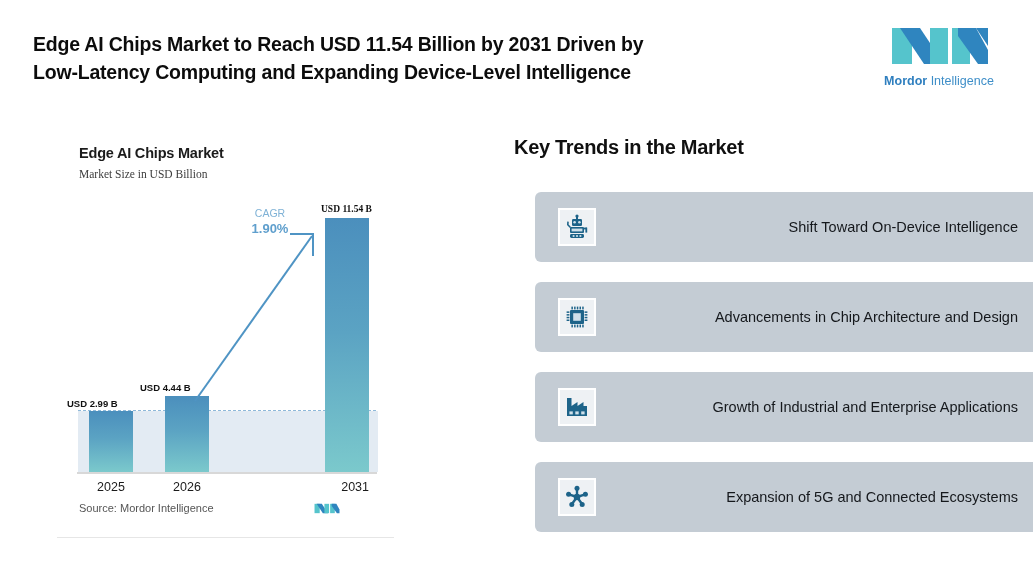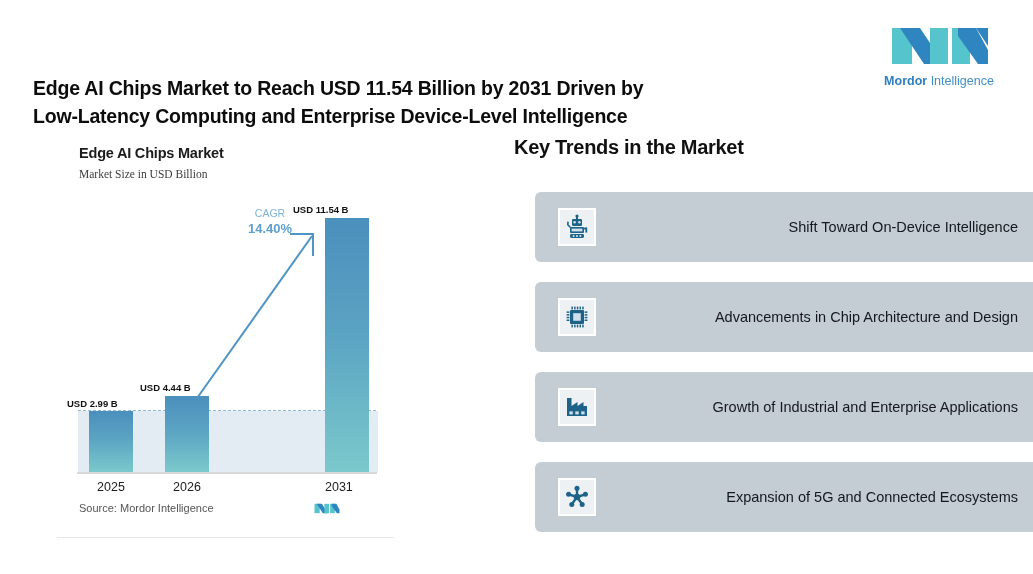--- a/index.html
+++ b/index.html
@@ -10,21 +10,21 @@
     font-family: "Liberation Sans", sans-serif;
     overflow: hidden;
   }
   .page { position: relative; width: 1033px; height: 574px; background: #fff; }
 
   
   .header { position: absolute; left: 0; top: 0; width: 1033px; height: 112px; }
   .headline {
     position: absolute; left: 33px; top: 30px; width: 800px;
     font-size: 19.5px; font-weight: bold; line-height: 28px;
-    color: #0c0c0c; letter-spacing: -0.2px; margin-top: 44px;
+    color: #0c0c0c; letter-spacing: -0.2px;
   }
   .headline .l2 { display: block; }
 
   .logo-wrap { position: absolute; left: 876px; top: 20px; width: 126px; height: 72px; }
   .logo-mark { position: absolute; left: 14px; top: 0; width: 100px; height: 52px; }
   .logo-text { position: absolute; left: 0; top: 54px; width: 126px; text-align: center;
                font-size: 12.5px; color: #2f7fbf; white-space: nowrap; }
   .logo-text b { font-weight: bold; }
   .logo-text span.light { font-weight: normal; color: #3e8ec8; }
 
@@ -60,26 +60,26 @@
 
   .bar { position: absolute; bottom: 0; width: 44px;
          background: linear-gradient(180deg, #4b8fbd 0%, #5ba3c3 45%, #7bc9cc 100%); }
   .bar-2025 { left: 32px;  top: 283px; height: 61px; }
   .bar-2026 { left: 108px; top: 268px; height: 76px; }
   .bar-2031 { left: 268px; top: 90px;  height: 254px; }
 
   .dlabel { position: absolute; font-size: 9.5px; font-weight: bold; color: #111; white-space: nowrap; }
   .dl-2025 { left: 10px;  top: 270px; }
   .dl-2026 { left: 83px;  top: 254px; }
-  .dl-2031 { left: 236px; top: 76px; }
+  .dl-2031 { left: 264px; top: 76px; font-family: Liberation Serif, serif; }
 
   .xlabel { position: absolute; top: 352px; font-size: 12.5px; color: #1b1b1b; white-space: nowrap; }
   .xl-2025 { left: 32px;  width: 44px; text-align: center; }
   .xl-2026 { left: 108px; width: 44px; text-align: center; }
-  .xl-2031 { left: 268px; width: 44px; text-align: left; }
+  .xl-2031 { left: 268px; width: 44px; text-align: right; }
 
   .cagr-label {
     position: absolute; left: 182px; top: 78px; text-align: center; width: 62px;
     font-size: 10.5px; color: #7fb2d6; line-height: 15px;
   }
   .cagr-val { font-size: 13px; font-weight: bold; color: #5f9fcd; display:block; }
 
   .arrow-svg { position: absolute; left: 130px; top: 88px; width: 140px; height: 190px; }
 
   .src-row { position: absolute; left: 22px; top: 372px; width: 295px; height: 20px; }
@@ -109,21 +109,21 @@
   }
 </style>
 </head>
 <body>
 
 <div class="page">
 
   <div class="header">
     <div class="headline">
       <span>Edge AI Chips Market to Reach USD 11.54 Billion by 2031 Driven by</span>
-      <span class="l2">Low-Latency Computing and Enterprise Device-Level Intelligence</span>
+      <span class="l2">Low-Latency Computing and Expanding Device-Level Intelligence</span>
     </div>
 
     <div class="logo-wrap">
       <svg class="logo-mark" viewBox="0 0 100 52">
         <polygon points="2,8 22,8 22,44 2,44" fill="#55c4cc"></polygon>
         <polygon points="10,8 30,8 54,44 34,44" fill="#2f85bf"></polygon>
         <polygon points="40,8 58,8 58,44 40,44" fill="#55c4cc"></polygon>
         <polygon points="62,8 80,8 80,44 62,44" fill="#55c4cc"></polygon>
         <polygon points="68,8 86,8 98,30 98,44 88,44 68,16" fill="#2f85bf"></polygon>
         <polygon points="86,8 98,8 98,26" fill="#2f85bf"></polygon>
@@ -157,21 +157,21 @@
       <div class="xlabel xl-2026">2026</div>
       <div class="xlabel xl-2031">2031</div>
 
       <svg class="arrow-svg" viewBox="0 0 140 190">
         <line x1="8" y1="185" x2="125" y2="20" stroke="#4f94c4" stroke-width="2"></line>
         <polyline points="103,18 126,18 126,40" fill="none" stroke="#4f94c4" stroke-width="2"></polyline>
       </svg>
 
       <div class="cagr-label">
         <span>CAGR</span>
-        <span class="cagr-val">14.40%</span>
+        <span class="cagr-val">1.90%</span>
       </div>
 
       <div class="src-row">
         <div class="src-text">Source: Mordor Intelligence</div>
         <svg class="src-logo" viewBox="0 0 100 52">
           <polygon points="2,8 22,8 22,44 2,44" fill="#55c4cc"></polygon>
           <polygon points="10,8 30,8 54,44 34,44" fill="#2f85bf"></polygon>
           <polygon points="40,8 58,8 58,44 40,44" fill="#55c4cc"></polygon>
           <polygon points="62,8 80,8 80,44 62,44" fill="#55c4cc"></polygon>
           <polygon points="68,8 86,8 98,30 98,44 88,44 68,16" fill="#2f85bf"></polygon>

